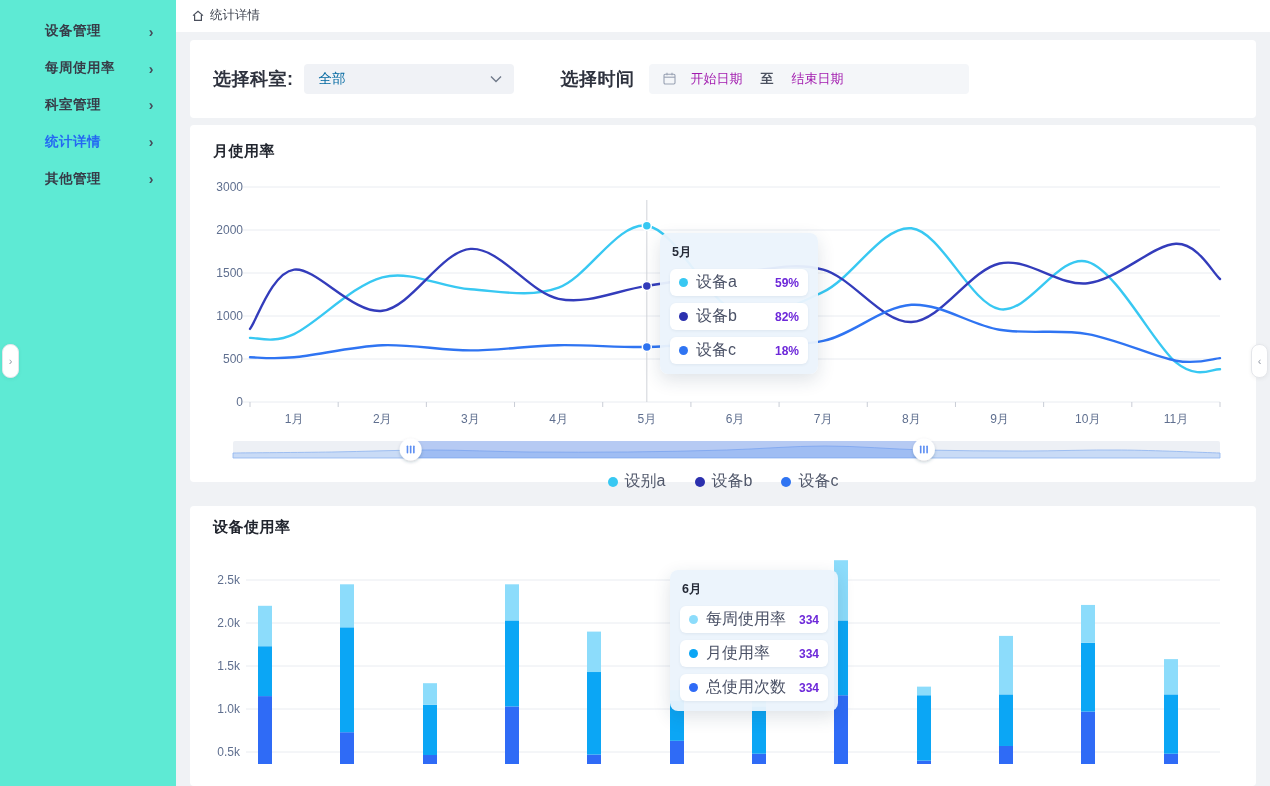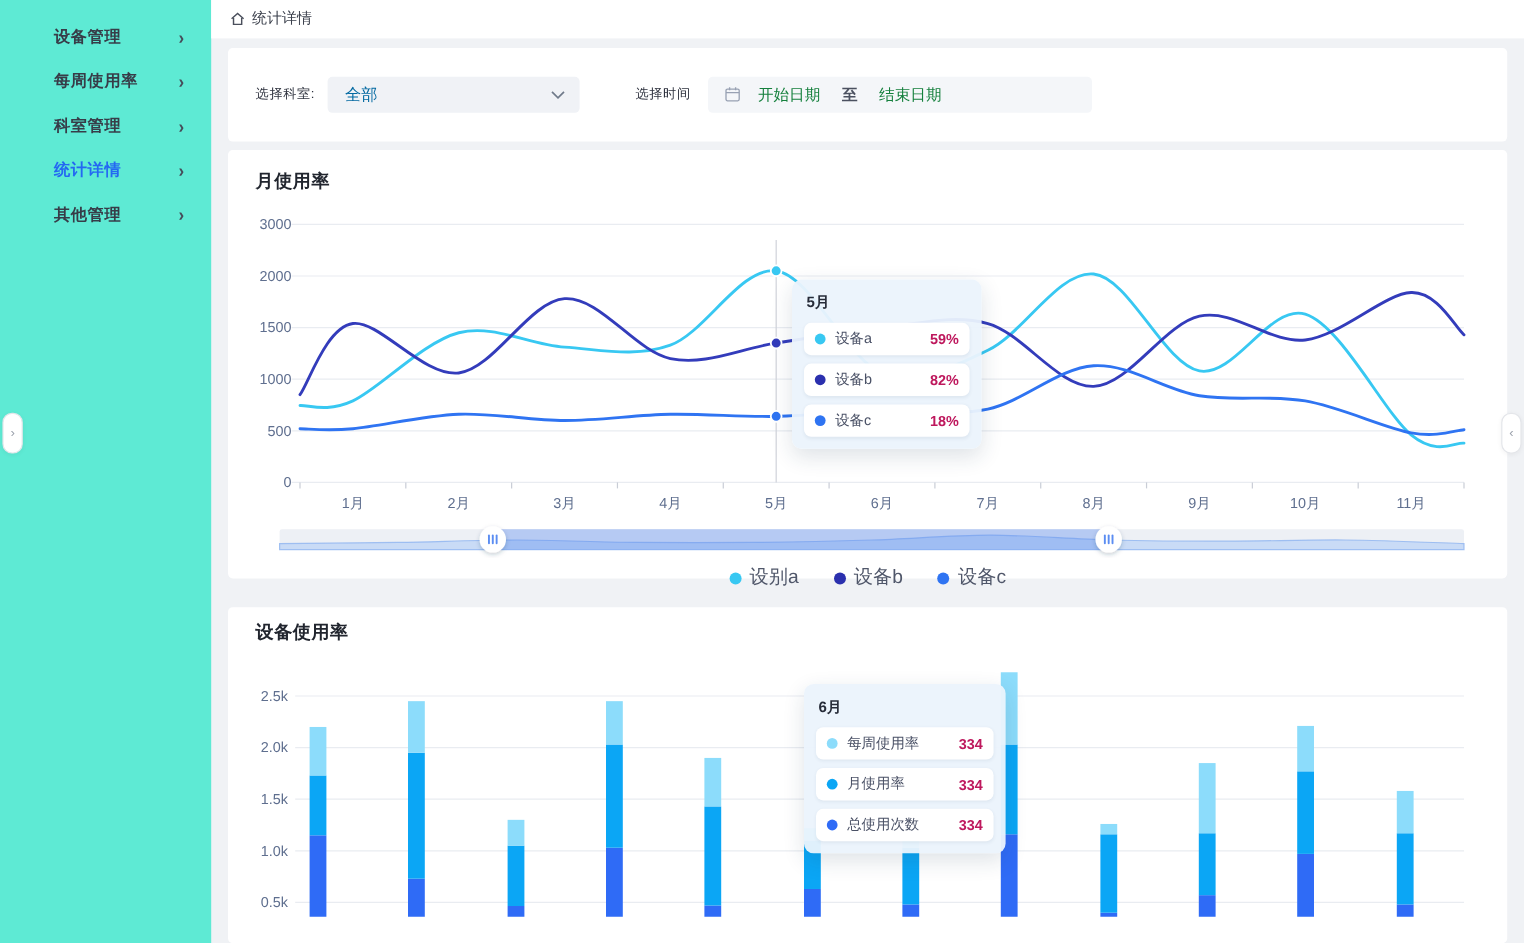--- a/index.html
+++ b/index.html
@@ -12,45 +12,45 @@
     font-size:13.5px;font-weight:700;color:#373c48;cursor:pointer;letter-spacing:.5px;}
   .side-item .lbl{flex:1;white-space:nowrap;}
   .side-item .chev{font-size:14px;color:#464c59;font-weight:700;transform:scaleY(1.1);}
   .side-item.active .lbl{color:#2468f2;}
   
   .main{flex:1;display:flex;flex-direction:column;min-width:0;}
   .topbar{height:34px;background:#fff;display:flex;align-items:center;padding-left:15px;}
   .topbar .bc-label{font-size:12.5px;color:#3a3f4b;margin-left:5px;}
   .card{background:#fff;border-radius:4px;margin:0 14px;position:relative;box-sizing:border-box;}
   .filter-card{margin-top:8px;height:84px;display:flex;align-items:center;padding-left:23px;}
-  .flabel{font-size:11px;font-weight:400;color:#2e323e;letter-spacing:.5px;}
+  .flabel{font-size:18px;font-weight:700;color:#2e323e;letter-spacing:.5px;}
   .select{margin-left:10px;width:210px;height:30px;background:#f0f2f6;border-radius:4px;
     display:flex;align-items:center;padding:0 12px 0 15px;box-sizing:border-box;cursor:pointer;}
   .select .val{flex:1;font-size:13.5px;color:#0369a1;}
   .daterange{margin-left:14px;width:320px;height:30px;background:#f4f6f9;border-radius:4px;
     display:flex;align-items:center;padding:0 12px 0 14px;box-sizing:border-box;cursor:pointer;}
-  .daterange .ph{font-size:13px;color:#15803d;margin-left:15px;}
+  .daterange .ph{font-size:13px;color:#a21caf;margin-left:15px;}
   .daterange .to{font-size:13px;color:#4b5160;font-weight:700;margin-left:18px;}
   .daterange .ph.end{margin-left:18px;}
   .mlab{margin-left:47px;}
   .chart-card1{margin-top:7px;height:383px;}
   .chart-card2{margin-top:24px;height:300px;}
   .chart-title{position:absolute;left:23px;top:17px;font-size:15px;font-weight:700;color:#21252e;letter-spacing:.5px;}
   .chart-card2 .chart-title{top:12px;}
   svg.chart{position:absolute;left:0;top:0;}
   svg text{font-family:"Liberation Sans","DejaVu Sans",sans-serif;}
   
   .tooltip{position:absolute;background:rgba(235,243,252,.95);border-radius:8px;
     padding:9px 10px 10px 10px;box-shadow:0 6px 18px rgba(31,56,88,.14);box-sizing:border-box;z-index:5;}
   .tt-title{font-size:12.5px;font-weight:700;color:#262b38;padding:2px 0 1px 2px;}
   .tt-row{background:#fff;border-radius:6px;height:27px;display:flex;align-items:center;
     padding:0 9px;margin-top:7px;box-shadow:0 1px 3px rgba(31,56,88,.07);}
   .tt-dot{width:9px;height:9px;border-radius:50%;}
-  .tt-label{font-size:12px;color:#4a5166;margin-left:8px;margin-right:auto;}
-  .tt-val{font-size:12px;font-weight:700;color:#be185d;}
+  .tt-label{font-size:16px;color:#4a5166;margin-left:8px;margin-right:auto;}
+  .tt-val{font-size:12px;font-weight:700;color:#6d28d9;}
   
   .legend{position:absolute;left:0;right:0;top:346px;display:flex;justify-content:center;gap:29px;}
   .lg-item{display:flex;align-items:center;gap:7px;cursor:pointer;}
   .lg-dot{width:10px;height:10px;border-radius:50%;}
   .lg-label{font-size:16px;color:#50576a;}
   
   .edge-btn{position:fixed;top:344px;width:15px;height:32px;background:#fff;border:1px solid #e4e6ea;
     border-radius:8px;display:flex;align-items:center;justify-content:center;color:#9aa0ab;
     font-size:11px;box-shadow:0 1px 4px rgba(0,0,0,.06);cursor:pointer;z-index:9;}
   .edge-btn.left{left:2px;}

